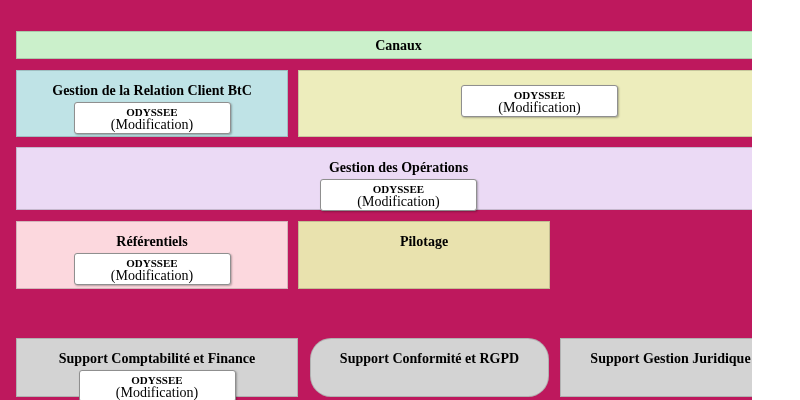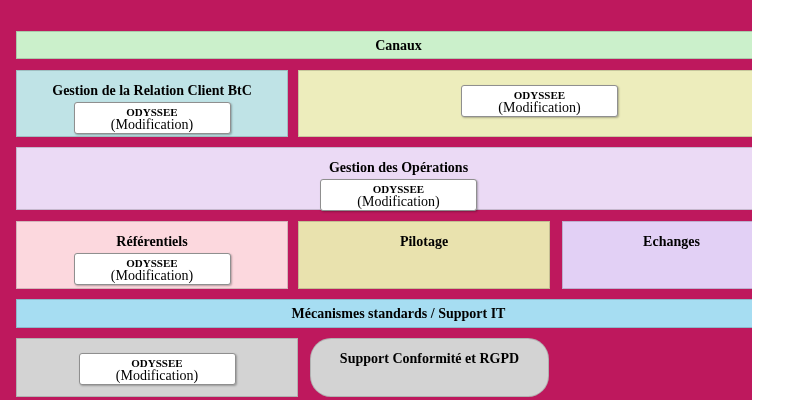--- a/index.html
+++ b/index.html
@@ -110,33 +110,31 @@
     <div class="appbox">
       <div class="app-name">ODYSSEE</div>
       <div class="app-detail">(Modification)</div>
     </div>
   </div>
 
   <div class="block with-pad" id="b-pilotage" style="background-color: rgb(233, 226, 174);">
     <div class="title">Pilotage</div>
   </div>
 
-  <div class="block with-pad" id="b-echanges" style="background-color: rgb(226, 208, 245);">
-    <div class="title">Echanges</div>
-  </div>
 
-  <div class="block banner" id="b-support-it" style="background-color: rgb(166, 221, 242);">
-    <div class="title">Mécanismes standards / Support IT</div>
-  </div>
 
   <div class="block with-pad" id="b-comptabilite" style="background-color: rgb(211, 211, 211);">
+    <div class="title">Support Comptabilité et Finance</div>
     <div class="appbox">
       <div class="app-name">ODYSSEE</div>
       <div class="app-detail">(Modification)</div>
     </div>
   </div>
 
   <div class="block with-pad" id="b-conformite" style="background-color: rgb(211, 211, 211); border-radius: 21px;">
     <div class="title">Support Conformité et RGPD</div>
   </div>
 
+  <div class="block with-pad" id="b-juridique" style="background-color: rgb(211, 211, 211);">
+    <div class="title">Support Gestion Juridique</div>
+  </div>
 
 </div>
 
 </body></html>

